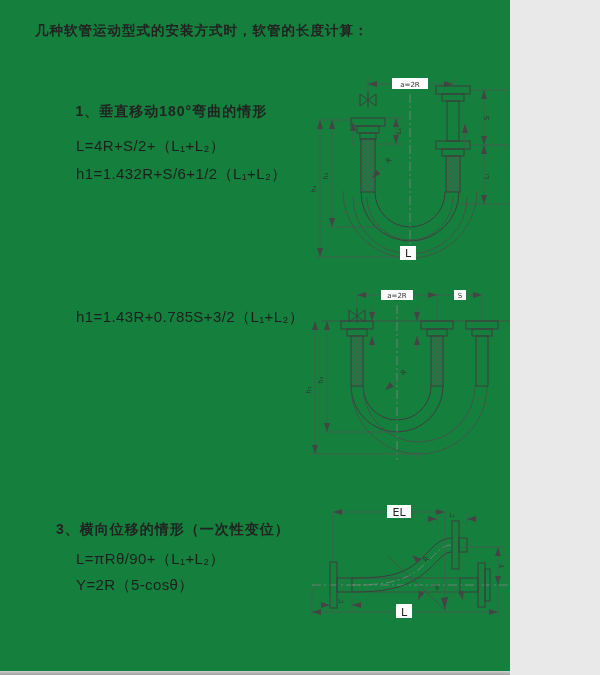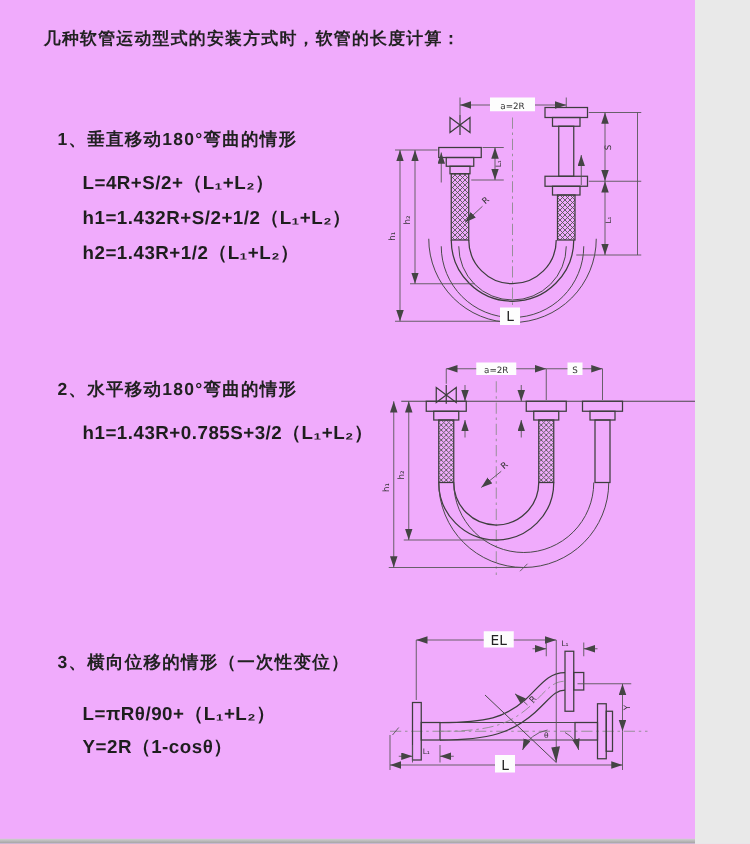--- a/index.html
+++ b/index.html
@@ -1,24 +1,24 @@
 <!DOCTYPE html>
 <html><head>
 <meta charset="utf-8">
 <style>
   html,body{margin:0;padding:0;background:#e9e9e9;}
-  #page{position:relative;width:556px;height:675px;background:#f0abfc;overflow:hidden;
+  #page{position:relative;width:510px;height:675px;background:#15803d;overflow:hidden;
         font-family:"Liberation Sans","DejaVu Sans",sans-serif;color:#222;}
   #page-title{position:absolute;left:35px;top:22px;font-size:13.5px;font-weight:700;letter-spacing:1px;}
-  .sec{position:absolute;left:46px;}
+  .sec{position:absolute;left:56px;text-align:center;}
   .sec-heading{font-size:14px;font-weight:700;letter-spacing:1px;margin-bottom:11px;white-space:nowrap;}
   .formula{margin-left:20px;height:28px;display:flex;align-items:center;
-           font-size:15px;font-weight:700;letter-spacing:0.4px;white-space:nowrap;color:#1e1e1e;}
+           font-size:15px;font-weight:400;letter-spacing:0.4px;white-space:nowrap;color:#1e1e1e;}
   .sec.s3 .formula{height:26px;}
-  .sec.s3 .sec-heading{margin-bottom:19px;}
+  .sec.s3 .sec-heading{margin-bottom:7px;}
   #sec1{top:103px;} #sec2{top:303px;} #sec3{top:521px;}
   .diag{position:absolute;}
   #d1{left:308px;top:64px;} #d2{left:305px;top:280px;} #d3{left:300px;top:498px;}
   .out{stroke:#3d3d3d;stroke-width:1;fill:none;}
   .thin{stroke:#4a4a4a;stroke-width:0.8;fill:none;}
   .dim{stroke:#555;stroke-width:0.7;fill:none;}
   .cl{stroke:#8a8a8a;stroke-width:0.7;fill:none;stroke-dasharray:9 3 2 3;}
   .hz{fill:url(#hat);stroke:#3d3d3d;stroke-width:1;}
   .lbl{font-family:"DejaVu Sans",sans-serif;font-size:7px;fill:#333;}
   .lbl2{font-family:"DejaVu Sans",sans-serif;font-size:6px;fill:#333;}
@@ -30,33 +30,31 @@
 </head>
 <body>
 
 <div id="page">
 
   <div id="page-title">几种软管运动型式的安装方式时，软管的长度计算：</div>
 
   <div class="sec" id="sec1">
     <div class="sec-heading">1、垂直移动180°弯曲的情形</div>
     <div class="formula">L=4R+S/2+（L₁+L₂）</div>
-    <div class="formula">h1=1.432R+S/2+1/2（L₁+L₂）</div>
-    <div class="formula">h2=1.43R+1/2（L₁+L₂）</div>
+    <div class="formula">h1=1.432R+S/6+1/2（L₁+L₂）</div>
   </div>
 
   <div class="sec" id="sec2">
-    <div class="sec-heading">2、水平移动180°弯曲的情形</div>
     <div class="formula">h1=1.43R+0.785S+3/2（L₁+L₂）</div>
   </div>
 
   <div class="sec s3" id="sec3">
     <div class="sec-heading">3、横向位移的情形（一次性变位）</div>
     <div class="formula">L=πRθ/90+（L₁+L₂）</div>
-    <div class="formula">Y=2R（1-cosθ）</div>
+    <div class="formula">Y=2R（5-cosθ）</div>
   </div>
 
   <svg class="diag" id="d1" width="292" height="202" viewBox="0 0 292 202">
     <defs>
       <marker id="ar" orient="auto-start-reverse" markerUnits="userSpaceOnUse" markerWidth="10" markerHeight="8" refX="9" refY="3">
         <path d="M0,0 L9,3 L0,6 Z" fill="#444"></path>
       </marker>
       <pattern id="hat" patternUnits="userSpaceOnUse" width="4" height="4">
         <path d="M0,0 L4,4 M4,0 L0,4" stroke="#555" stroke-width="0.7"></path>
       </pattern>

